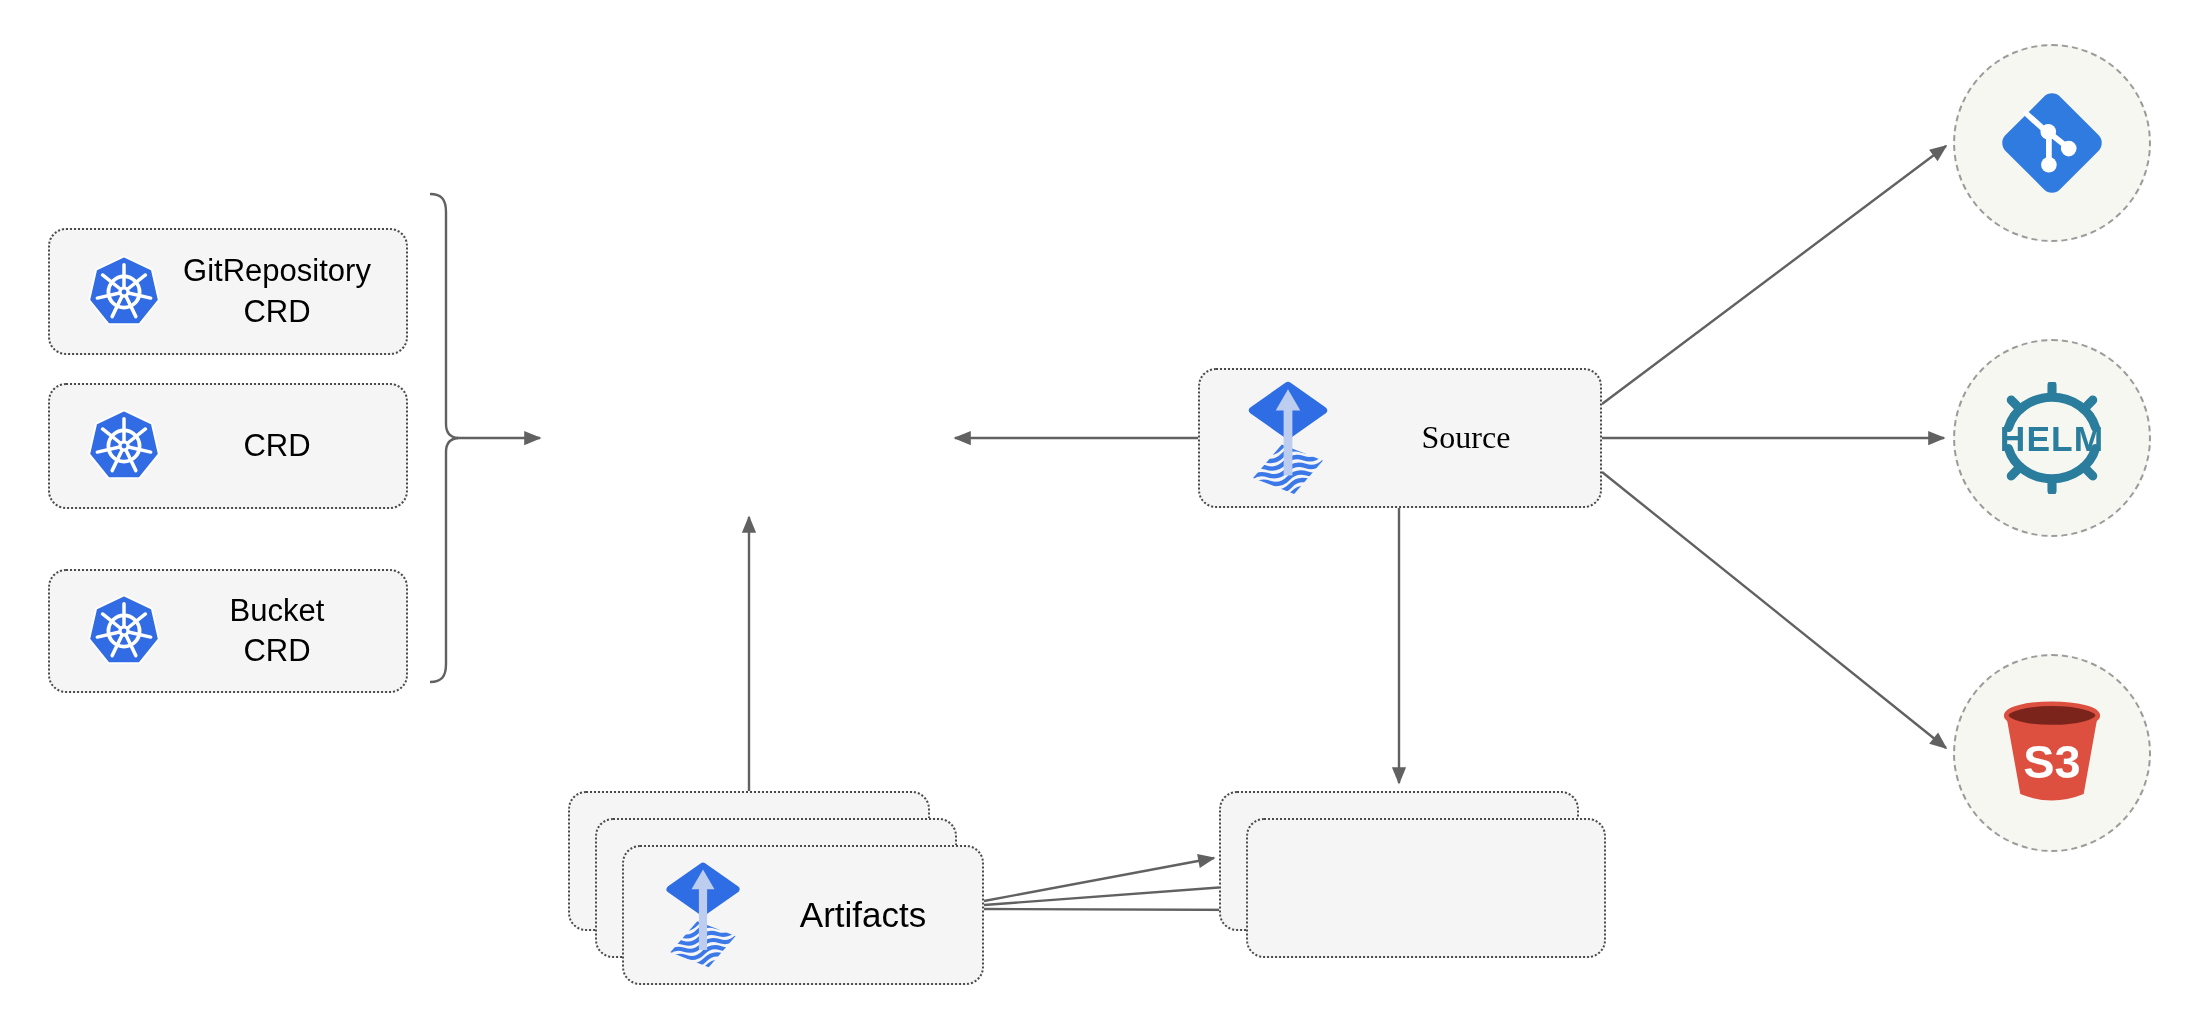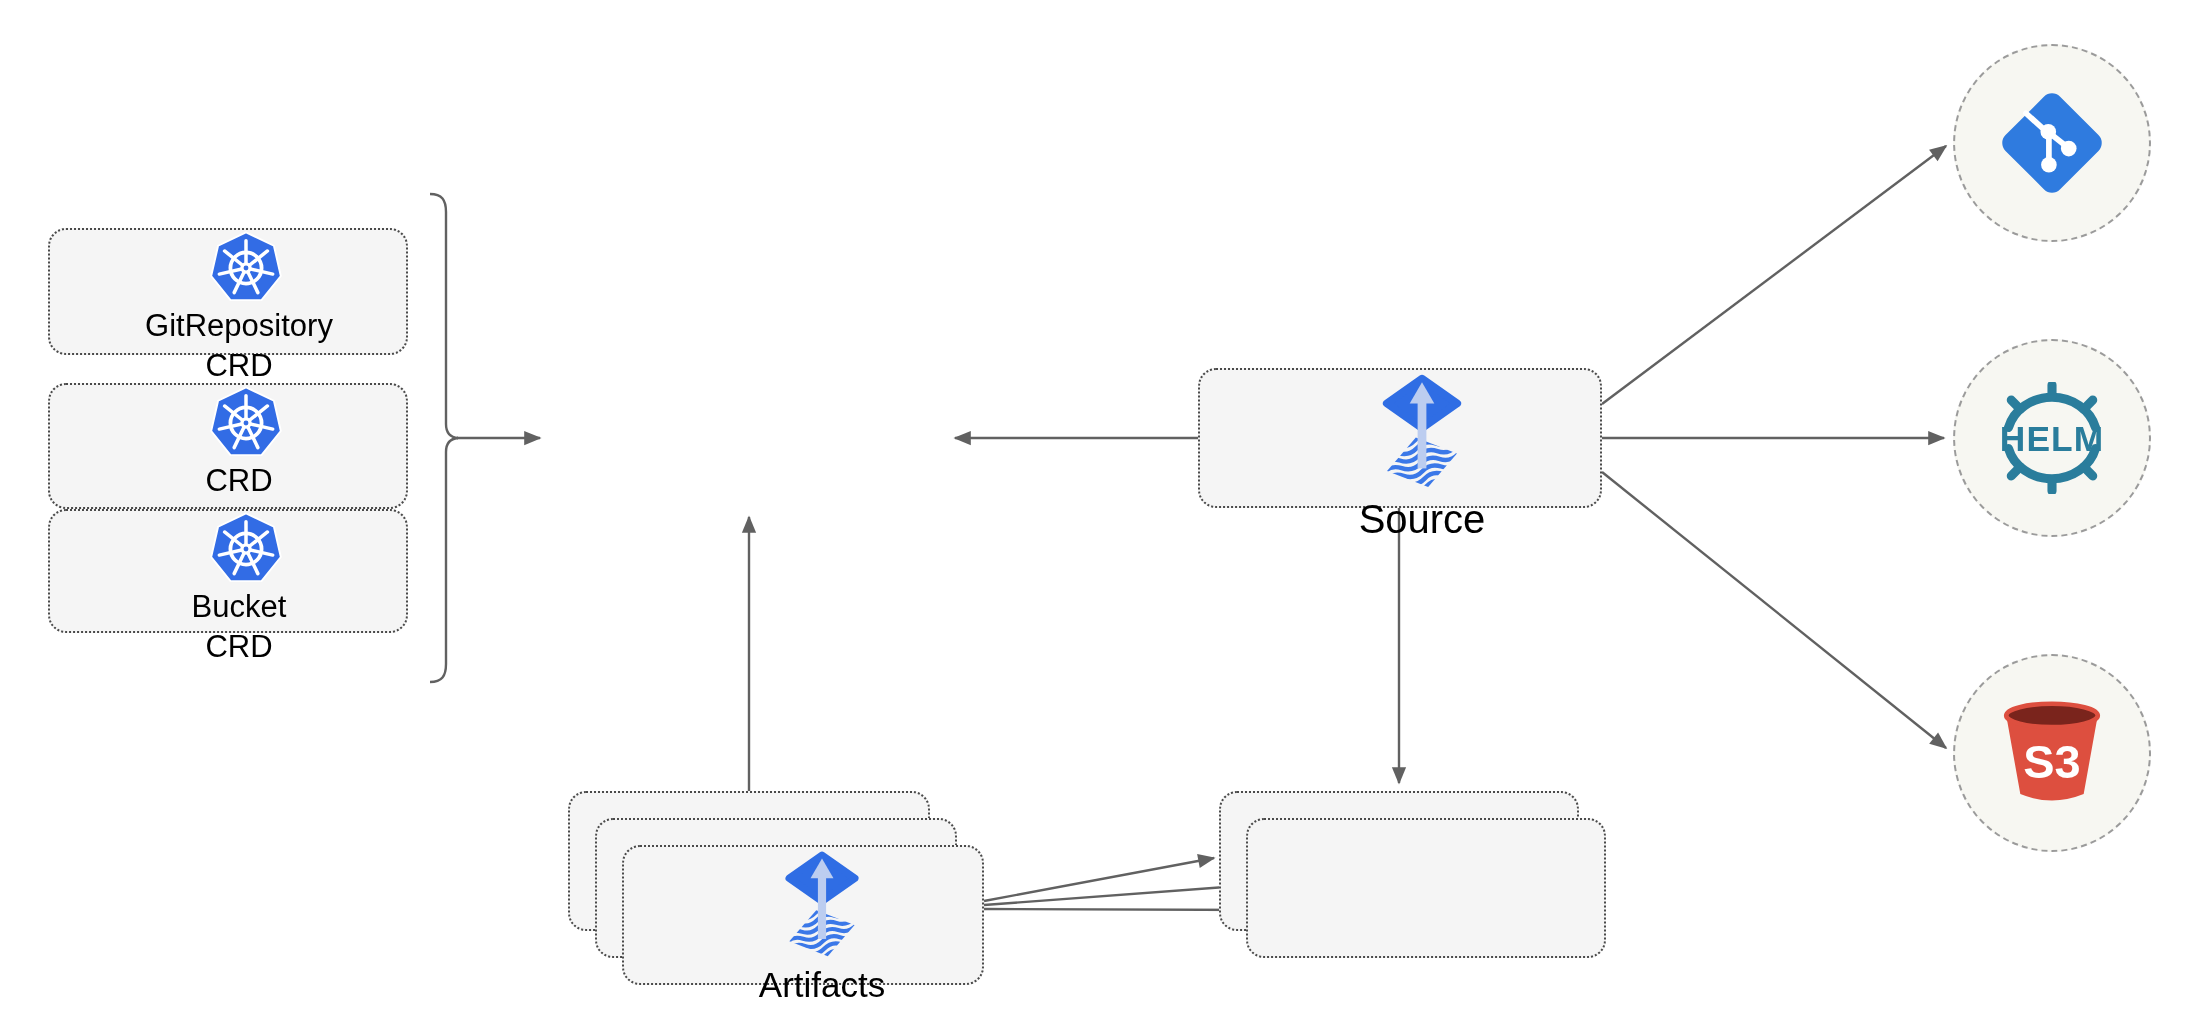--- a/index.html
+++ b/index.html
@@ -5,35 +5,35 @@
   html,body { margin:0; padding:0; background:#ffffff; }
   #canvas {
     position:relative; width:2196px; height:1030px; background:#ffffff;
     font-family:"Liberation Sans","DejaVu Sans",sans-serif; color:#000;
     overflow:hidden;
   }
   #edges { position:absolute; left:0; top:0; width:2196px; height:1030px; pointer-events:none; }
   .node {
     position:absolute; box-sizing:border-box;
     background:#F5F5F5; border:2px dotted #4A4A4A; border-radius:18px;
-    display:flex; align-items:center;flex-direction:column;
+    display:flex; align-items:center;
   }
   .stackline { 
     position:absolute; box-sizing:border-box;
     background:#F5F5F5; border:2px dotted #4A4A4A; border-radius:18px;
   }
   .circle {
     position:absolute; box-sizing:border-box; width:198px; height:198px;
     background:#F7F7F2; border:2.5px dashed #9B9B9B; border-radius:50%;
     display:flex; align-items:center; justify-content:center;
   }
   .lbl { flex:1; text-align:center; line-height:1.3; }
   .lbl-crd  { font-size:31px; padding-right:14px; }
   .lbl-main { font-size:35px; }
-  .lbl-two  { font-size:40px; }
+  .lbl-two  { font-size:32px;font-family:Liberation Serif, serif; }
   .lbl span { display:block; }
   .icon { flex:0 0 auto; }
 </style>
 </head>
 <body>
 
 <div id="canvas">
 
   <svg width="0" height="0" style="position:absolute" aria-hidden="true">
     <defs>
@@ -150,21 +150,21 @@
 
   <div class="node" style="left:48px;top:383px;width:360px;height:126px;padding-left:36px">
     <svg class="icon" width="76" height="76">
         <use href="#sym-k8s"></use>
       </svg>
     <div class="lbl lbl-crd">
       <span>CRD</span>
     </div>
   </div>
 
-  <div class="node" style="left:48px;top:509px;width:360px;height:124px;padding-left:36px">
+  <div class="node" style="left:48px;top:569px;width:360px;height:124px;padding-left:36px">
     <svg class="icon" width="76" height="76">
         <use href="#sym-k8s"></use>
       </svg>
     <div class="lbl lbl-crd">
       <span>Bucket</span>
       <span>CRD</span>
     </div>
   </div>
 
 

